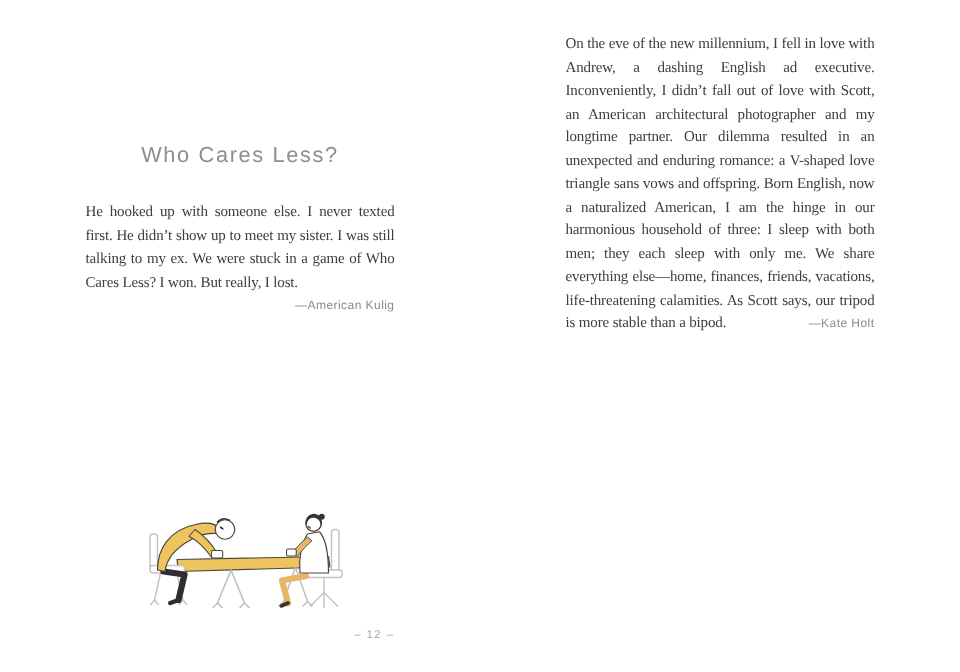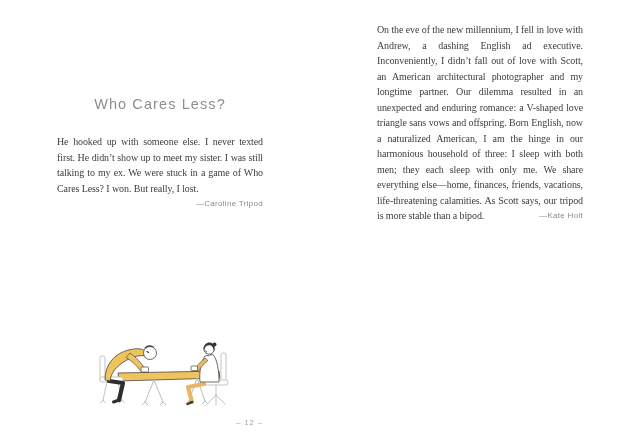--- a/index.html
+++ b/index.html
@@ -63,21 +63,21 @@
     color: #a3a3a3;
   }
 </style>
 </head>
 <body>
 
 <div class="spread">
 
   <section class="page page-left">
     <h1 class="story-title">Who Cares Less?</h1>
-    <p class="story-body"><span>He hooked up with someone else. I never texted first. He didn’t show up to meet my sister. I was still talking to my ex. We were stuck in a game of Who Cares Less? I won. But really, I lost.</span> <span class="attribution">—Caroline Tripod</span></p>
+    <p class="story-body"><span>He hooked up with someone else. I never texted first. He didn’t show up to meet my sister. I was still talking to my ex. We were stuck in a game of Who Cares Less? I won. But really, I lost.</span> <span class="attribution">—American Kulig</span></p>
 
     <div class="illustration">
       <svg viewBox="0 0 146 68" width="146" height="68">
 
         <path d="M21,33 L122,31 L123,38 L22,41 Z" fill="#eec45e" stroke="#4a463c" stroke-width="0.8" stroke-linejoin="round"></path>
 
         <g stroke="#bdbdbd" stroke-width="1" fill="none" stroke-linecap="round">
           <path d="M57,40 L48,62 M57,40 L66,62 M48,62 l-3,3 M48,62 l3,3 M66,62 l-3,3 M66,62 l3,3"></path>
           <path d="M100,38 L92,61 M100,38 L108,61 M92,61 l-3,3 M92,61 l3,3 M108,61 l-3,3 M108,61 l3,3"></path>
         </g>

